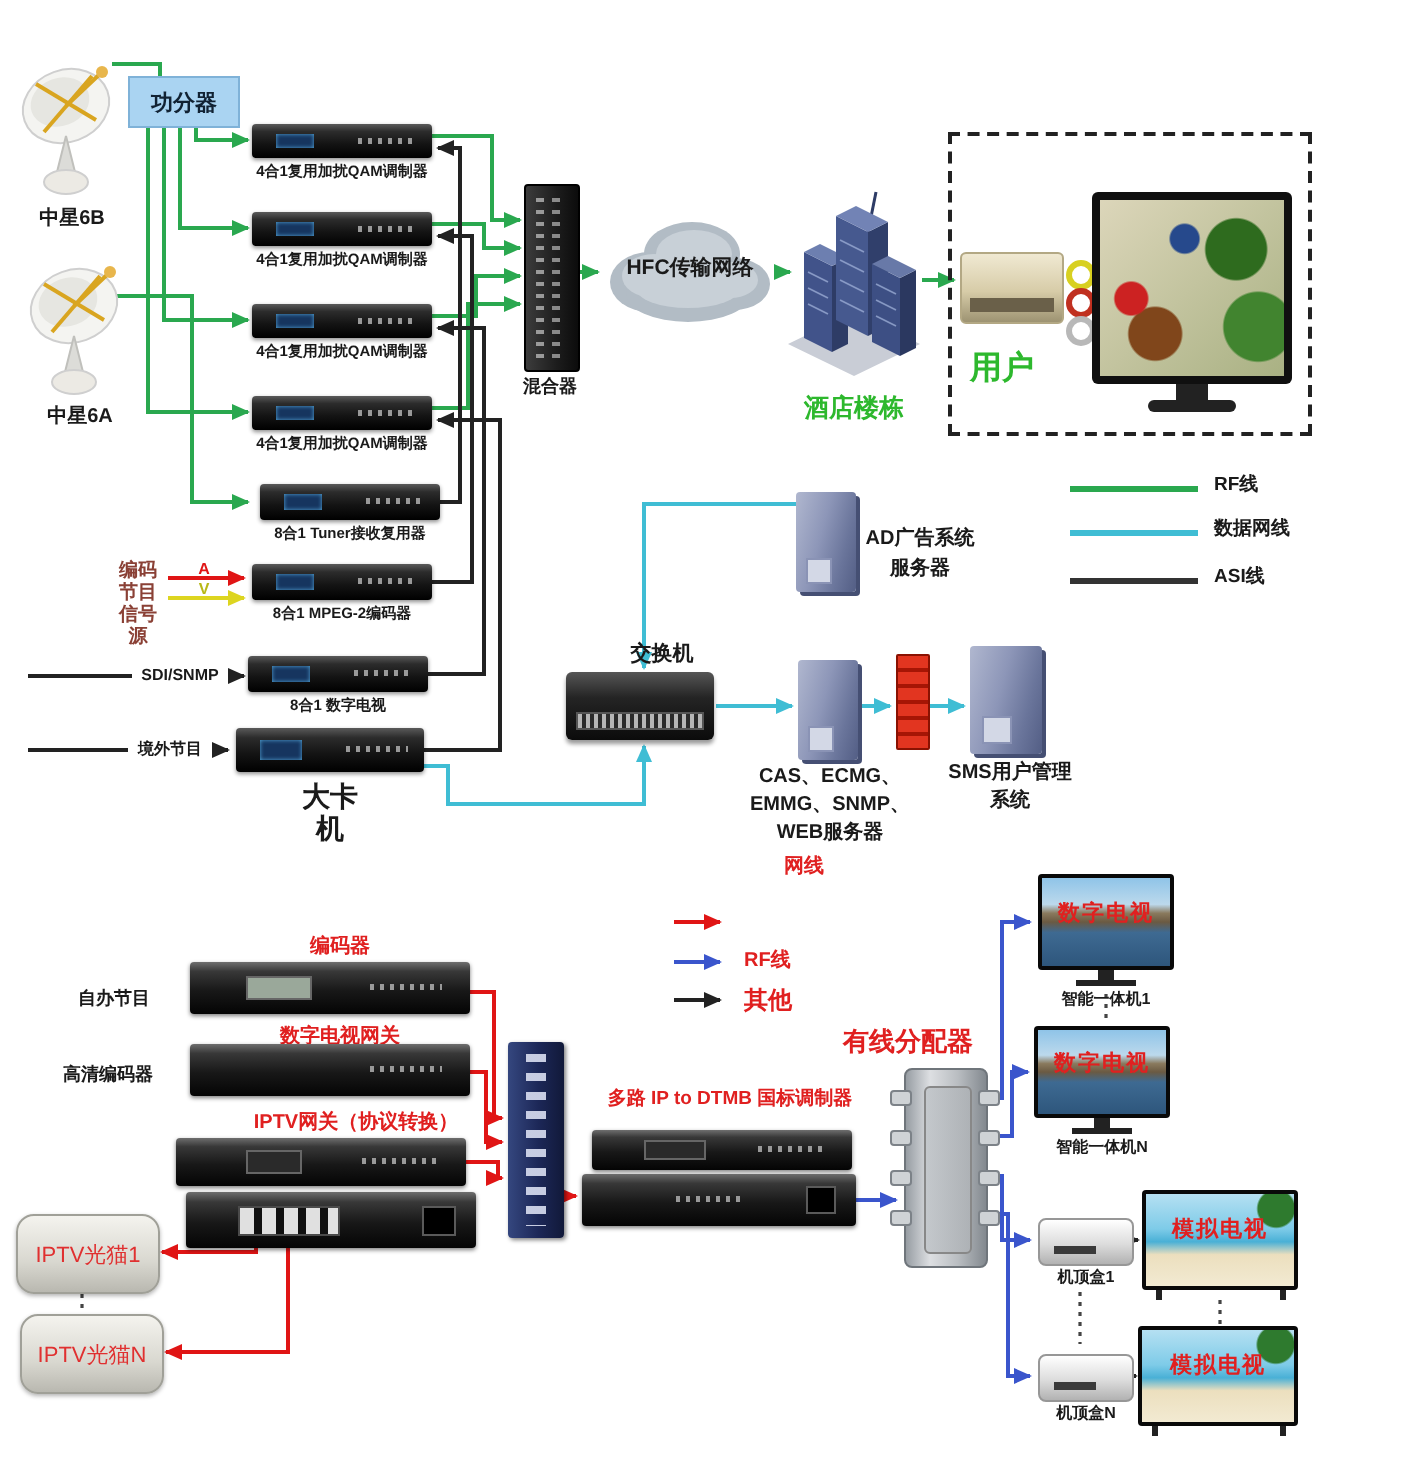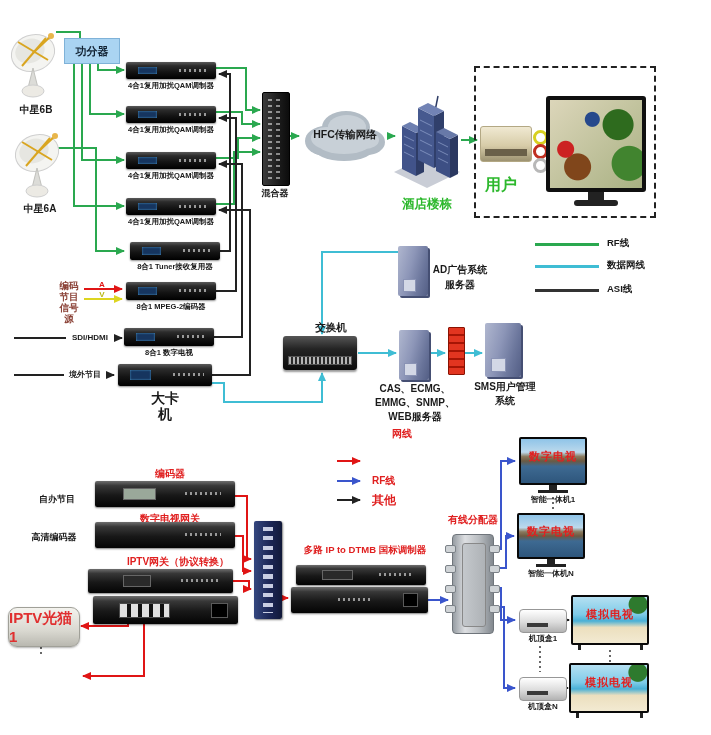--- a/index.html
+++ b/index.html
@@ -42,21 +42,21 @@
   .stub{position:absolute;width:9px;height:6px;background:#cfd3d6;border:1px solid #7c8288;border-radius:2px;}
   
   .bluebox{position:absolute;background:#aad4f2;border:1px solid #7fb2d8;color:#123;font-weight:bold;font-size:11px;display:flex;align-items:center;justify-content:center;}
   
   .stbtop{position:absolute;background:linear-gradient(180deg,#f0e9d2 0%,#d7cca8 55%,#9d9372 100%);border:1px solid #b3a884;border-radius:3px;}
   .stbtop::after{content:"";position:absolute;left:8%;bottom:16%;width:84%;height:18%;background:#6a6049;}
   
   .stbw{position:absolute;background:linear-gradient(180deg,#fff 0%,#dcdcdc 55%,#b2b2b2 100%);border:1px solid #979797;border-radius:4px;}
   .stbw::after{content:"";position:absolute;left:15%;bottom:22%;width:45%;height:18%;background:#3a3a3a;}
   
-  .modem{position:absolute;background:linear-gradient(180deg,#f4f3ee 0%,#d9d8d0 60%,#b9b8b0 100%);border:1px solid #a0a098;border-radius:9px;display:flex;align-items:center;justify-content:center;font-weight:bold;font-size:15px;color:#e03030;box-shadow:0 1px 2px rgba(0,0,0,.3);}
+  .modem{position:absolute;background:linear-gradient(180deg,#f4f3ee 0%,#d9d8d0 60%,#b9b8b0 100%);border:1px solid #a0a098;border-radius:9px;display:flex;align-items:center;justify-content:center;font-weight:normal;font-size:11px;color:#e03030;box-shadow:0 1px 2px rgba(0,0,0,.3);}
   
   .tvframe{position:absolute;background:#101010;border-radius:3px;padding:4px;box-sizing:border-box;}
   .tvscr{position:relative;width:100%;height:100%;overflow:hidden;}
   .tv2{position:absolute;background:#090909;border-radius:2px;padding:2px;box-sizing:border-box;}
   .tvlabel-red{position:absolute;left:0;top:22%;width:100%;text-align:center;color:#e02020;font-weight:bold;font-size:11px;letter-spacing:1px;}
   .scr-food{background:
     radial-gradient(circle at 17% 56%,#c22 0 8px,transparent 9px),
     radial-gradient(circle at 46% 22%,#26498c 0 7px,transparent 8px),
     radial-gradient(circle at 74% 28%,#2e6b1e 0 15px,transparent 16px),
     radial-gradient(circle at 30% 76%,#80461b 0 13px,transparent 14px),
@@ -238,21 +238,21 @@
       <span class="dots"></span>
     </div>
   <div class="lbl" style="left:145px;top:390px;width:40px;font-size:14px">大卡机</div>
 
   <div class="lbl maroon" style="left:56px;top:281px;width:26px;font-size:9.5px">编码</div>
   <div class="lbl maroon" style="left:56px;top:292px;width:26px;font-size:9.5px">节目</div>
   <div class="lbl maroon" style="left:56px;top:303px;width:26px;font-size:9.5px">信号</div>
   <div class="lbl maroon" style="left:56px;top:314px;width:26px;font-size:9.5px">源</div>
   <div class="lbl" style="left:96px;top:280px;width:12px;color:#e01515;font-size:8px">A</div>
   <div class="lbl" style="left:96px;top:290px;width:12px;color:#b8b818;font-size:8px">V</div>
-  <div class="lbl wbg" style="left:66px;top:333px;width:46px;font-size:8px">SDI/HDMI</div>
+  <div class="lbl wbg" style="left:66px;top:333px;width:46px;font-size:8px">SDI/SNMP</div>
   <div class="lbl wbg" style="left:64px;top:370px;width:40px;font-size:8px">境外节目</div>
 
   <div class="mixer" style="left:262px;top:92px;width:26px;height:92px"></div>
   <div class="lbl" style="left:250px;top:188px;width:50px;font-size:9px">混合器</div>
 
   <svg class="abs" style="left:301px;top:103px" width="88" height="64" viewBox="0 0 88 64">
     <g fill="#b2bcc5">
         <ellipse cx="24" cy="38" rx="20" ry="15"></ellipse>
         <ellipse cx="45" cy="24" rx="24" ry="16"></ellipse>
         <ellipse cx="66" cy="39" rx="18" ry="13"></ellipse>
@@ -351,34 +351,35 @@
       <span class="scr2" style="left:24%;width:18%;background:#2a2a2a;color:#9cf"></span>
       <span class="dots"></span>
     </div>
 
   <div class="rack2" style="left:93px;top:596px;width:145px;height:28px">
       <span class="portgrid"></span>
       <span class="pwr"></span>
     </div>
 
   <div class="modem" style="left:8px;top:607px;width:70px;height:38px">IPTV光猫1</div>
+  <div class="modem" style="left:10px;top:657px;width:70px;height:38px">IPTV光猫N</div>
 
   <div class="vswitch" style="left:254px;top:521px;width:28px;height:98px"></div>
 
   <div class="lbl red" style="left:293px;top:545px;width:144px;font-size:9.5px">多路 IP to DTMB 国标调制器</div>
   <div class="rack2" style="left:296px;top:565px;width:130px;height:20px">
       <span class="scr2" style="background:#2a2a2a"></span>
       <span class="dots"></span>
     </div>
   <div class="rack2" style="left:291px;top:587px;width:137px;height:26px">
       <span class="dots" style="right:40%"></span>
       <span class="pwr"></span>
     </div>
 
-  <div class="lbl red" style="left:438px;top:514px;width:70px;font-size:10px">有线分配器</div>
+  <div class="lbl red" style="left:419px;top:514px;width:70px;font-size:13px">有线分配器</div>
   <div class="splitter" style="left:452px;top:534px;width:40px;height:98px"></div>
   <div class="stub" style="left:445px;top:545px"></div>
   <div class="stub" style="left:445px;top:565px"></div>
   <div class="stub" style="left:445px;top:585px"></div>
   <div class="stub" style="left:445px;top:605px"></div>
   <div class="stub" style="left:489px;top:545px"></div>
   <div class="stub" style="left:489px;top:565px"></div>
   <div class="stub" style="left:489px;top:585px"></div>
   <div class="stub" style="left:489px;top:605px"></div>
 

